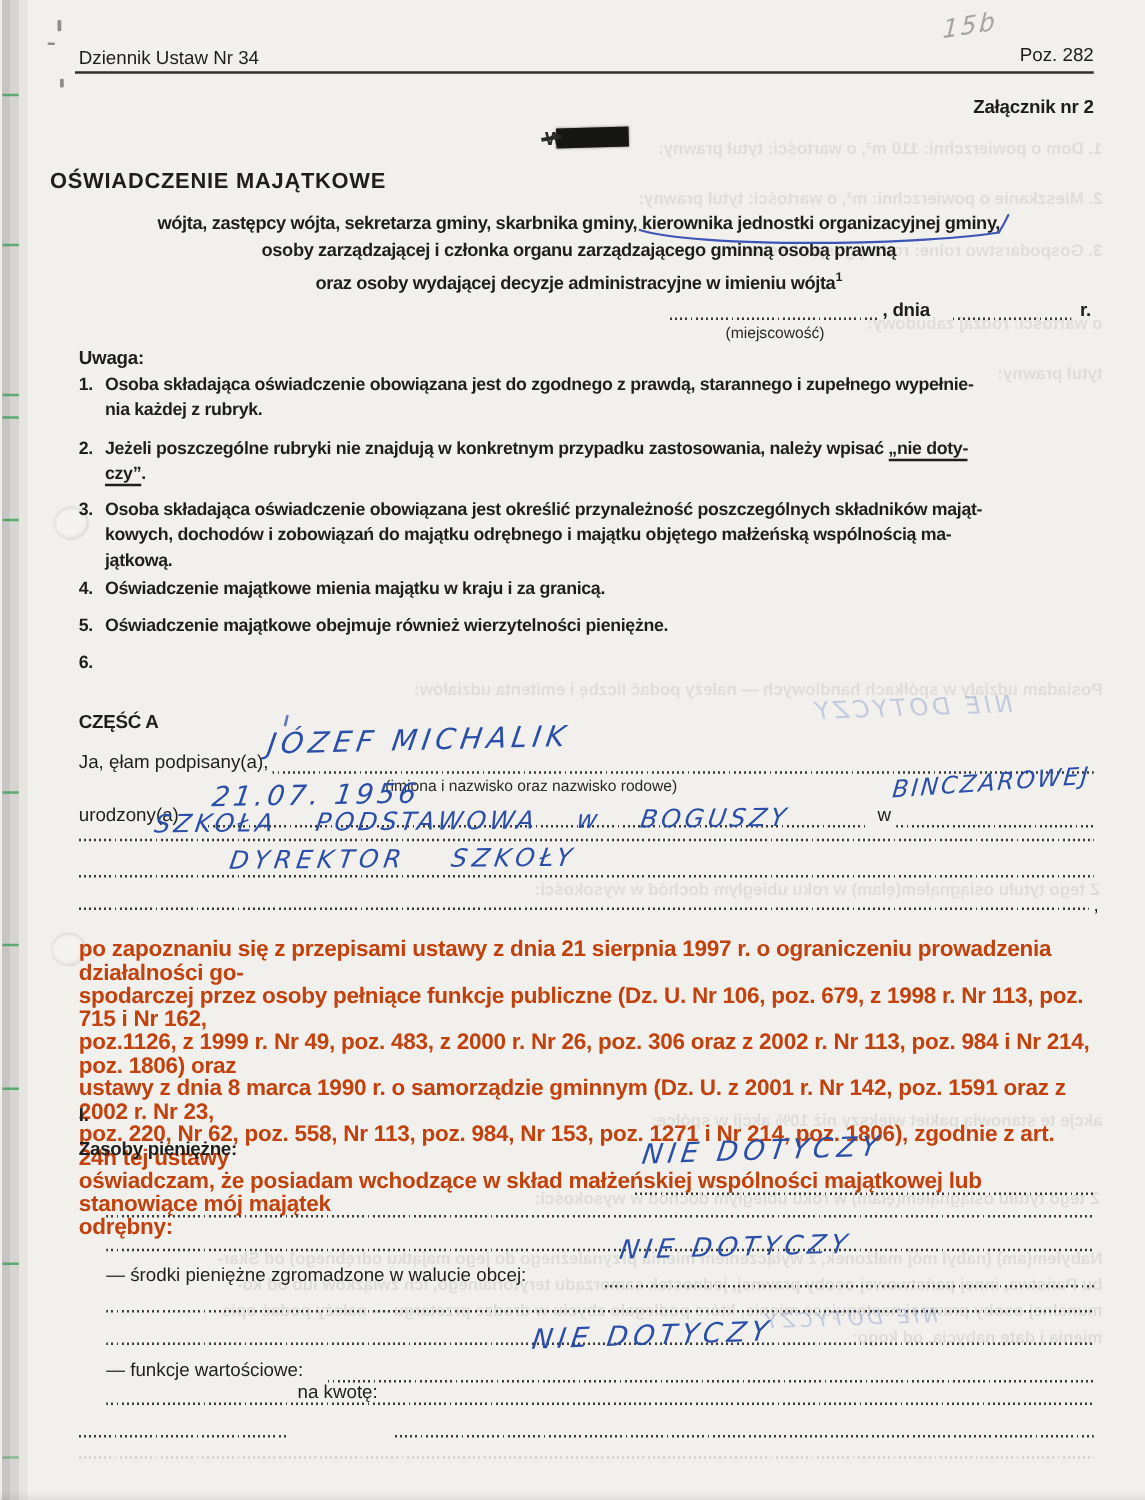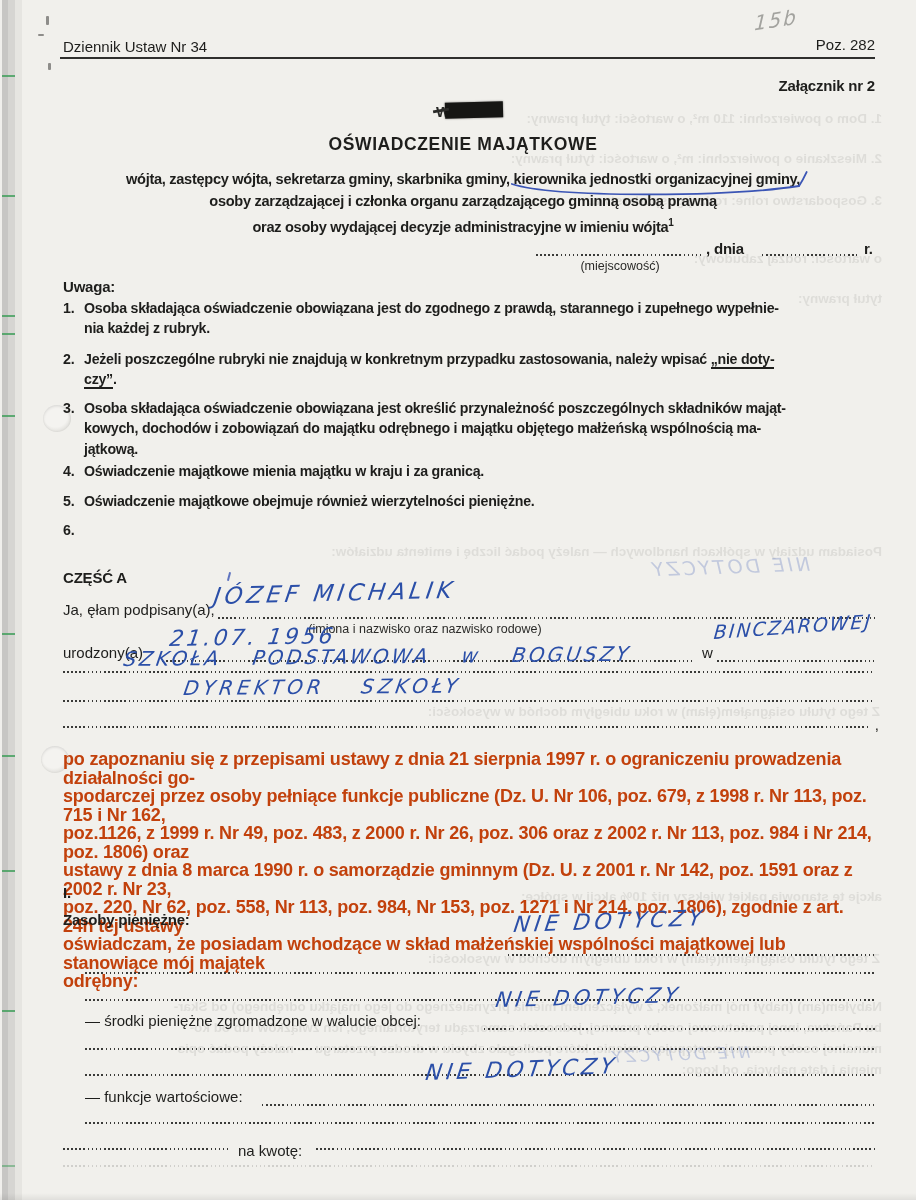--- a/index.html
+++ b/index.html
@@ -19,21 +19,21 @@
     background:repeating-linear-gradient(90deg,#3a3a38 0 1.5px,transparent 1.5px 4.1px);}
   .caption{position:absolute;font-size:12.5px;color:#2a2a28;text-align:center;white-space:nowrap;}
   .hand{position:absolute;font-family:"DejaVu Sans",sans-serif;font-style:italic;
     color:#2b4fa8;white-space:nowrap;transform-origin:left bottom;}
   .pencil{position:absolute;font-family:"DejaVu Sans",sans-serif;font-style:italic;
     color:#8a8a86;white-space:nowrap;}
   .bleed{position:absolute;transform:scaleX(-1);color:#6e6e6a;opacity:.14;font-weight:bold;
     font-size:13.5px;white-space:pre-line;line-height:21px;}
   .bleed-blue{position:absolute;transform:scaleX(-1) rotate(2deg);color:#4a66b8;opacity:.28;
     font-family:"DejaVu Sans",sans-serif;font-style:italic;font-size:19px;letter-spacing:3px;white-space:nowrap;}
-  .title{position:absolute;left:40px;right:30px;text-align:center;font-weight:bold;
+  .title{position:absolute;left:40px;right:30px;font-weight:bold;
     font-size:17.5px;letter-spacing:.6px;}
   .subtitle{position:absolute;left:40px;right:30px;text-align:center;font-weight:bold;
     font-size:14.6px;line-height:21.5px;letter-spacing:-.3px;}
   .marked{position:relative;display:inline-block;}
   .pen-curve{position:absolute;left:-6px;bottom:-9px;width:calc(100% + 18px);height:22px;overflow:visible;}
   .uw-item{position:absolute;left:63px;right:41px;padding-left:21px;font-weight:bold;
     font-size:14.2px;line-height:20.3px;letter-spacing:-.25px;}
   .uw-num{position:absolute;left:0;top:0;}
   .uw-lines{white-space:pre-line;}
   .u-pen{border-bottom:2px solid #1e1e1c;}
@@ -189,18 +189,18 @@
   <div class="hand" style="left:494px;top:988px;font-size:21px;letter-spacing:4px;transform:rotate(-1.5deg) skewX(-10deg)">NIE  DOTYCZY</div>
   <div class="dotline" style="left:85px;right:41px;top:1048px"></div>
   <div class="dotline" style="left:85px;right:41px;top:1074px"></div>
 
   <div class="lbl" style="left:85px;top:1088px">— funkcje wartościowe:</div>
   <div class="dotline" style="left:262px;right:41px;top:1104px"></div>
   <div class="hand" style="left:424px;top:1060px;font-size:22px;letter-spacing:4px;transform:rotate(-2deg) skewX(-10deg)">NIE  DOTYCZY</div>
   <div class="dotline" style="left:85px;right:41px;top:1122px"></div>
 
   <div class="dotline" style="left:63px;width:168px;top:1148px"></div>
-  <div class="lbl" style="left:238px;top:1142px">na kwotę:</div>
+  <div class="lbl" style="left:238px;top:1105px">na kwotę:</div>
   <div class="dotline" style="left:316px;right:41px;top:1148px"></div>
   <div class="dotline" style="left:63px;right:41px;top:1165px;opacity:.18"></div>
 
   <div class="shadow-bottom"></div>
 </div>
 
 </body></html>

